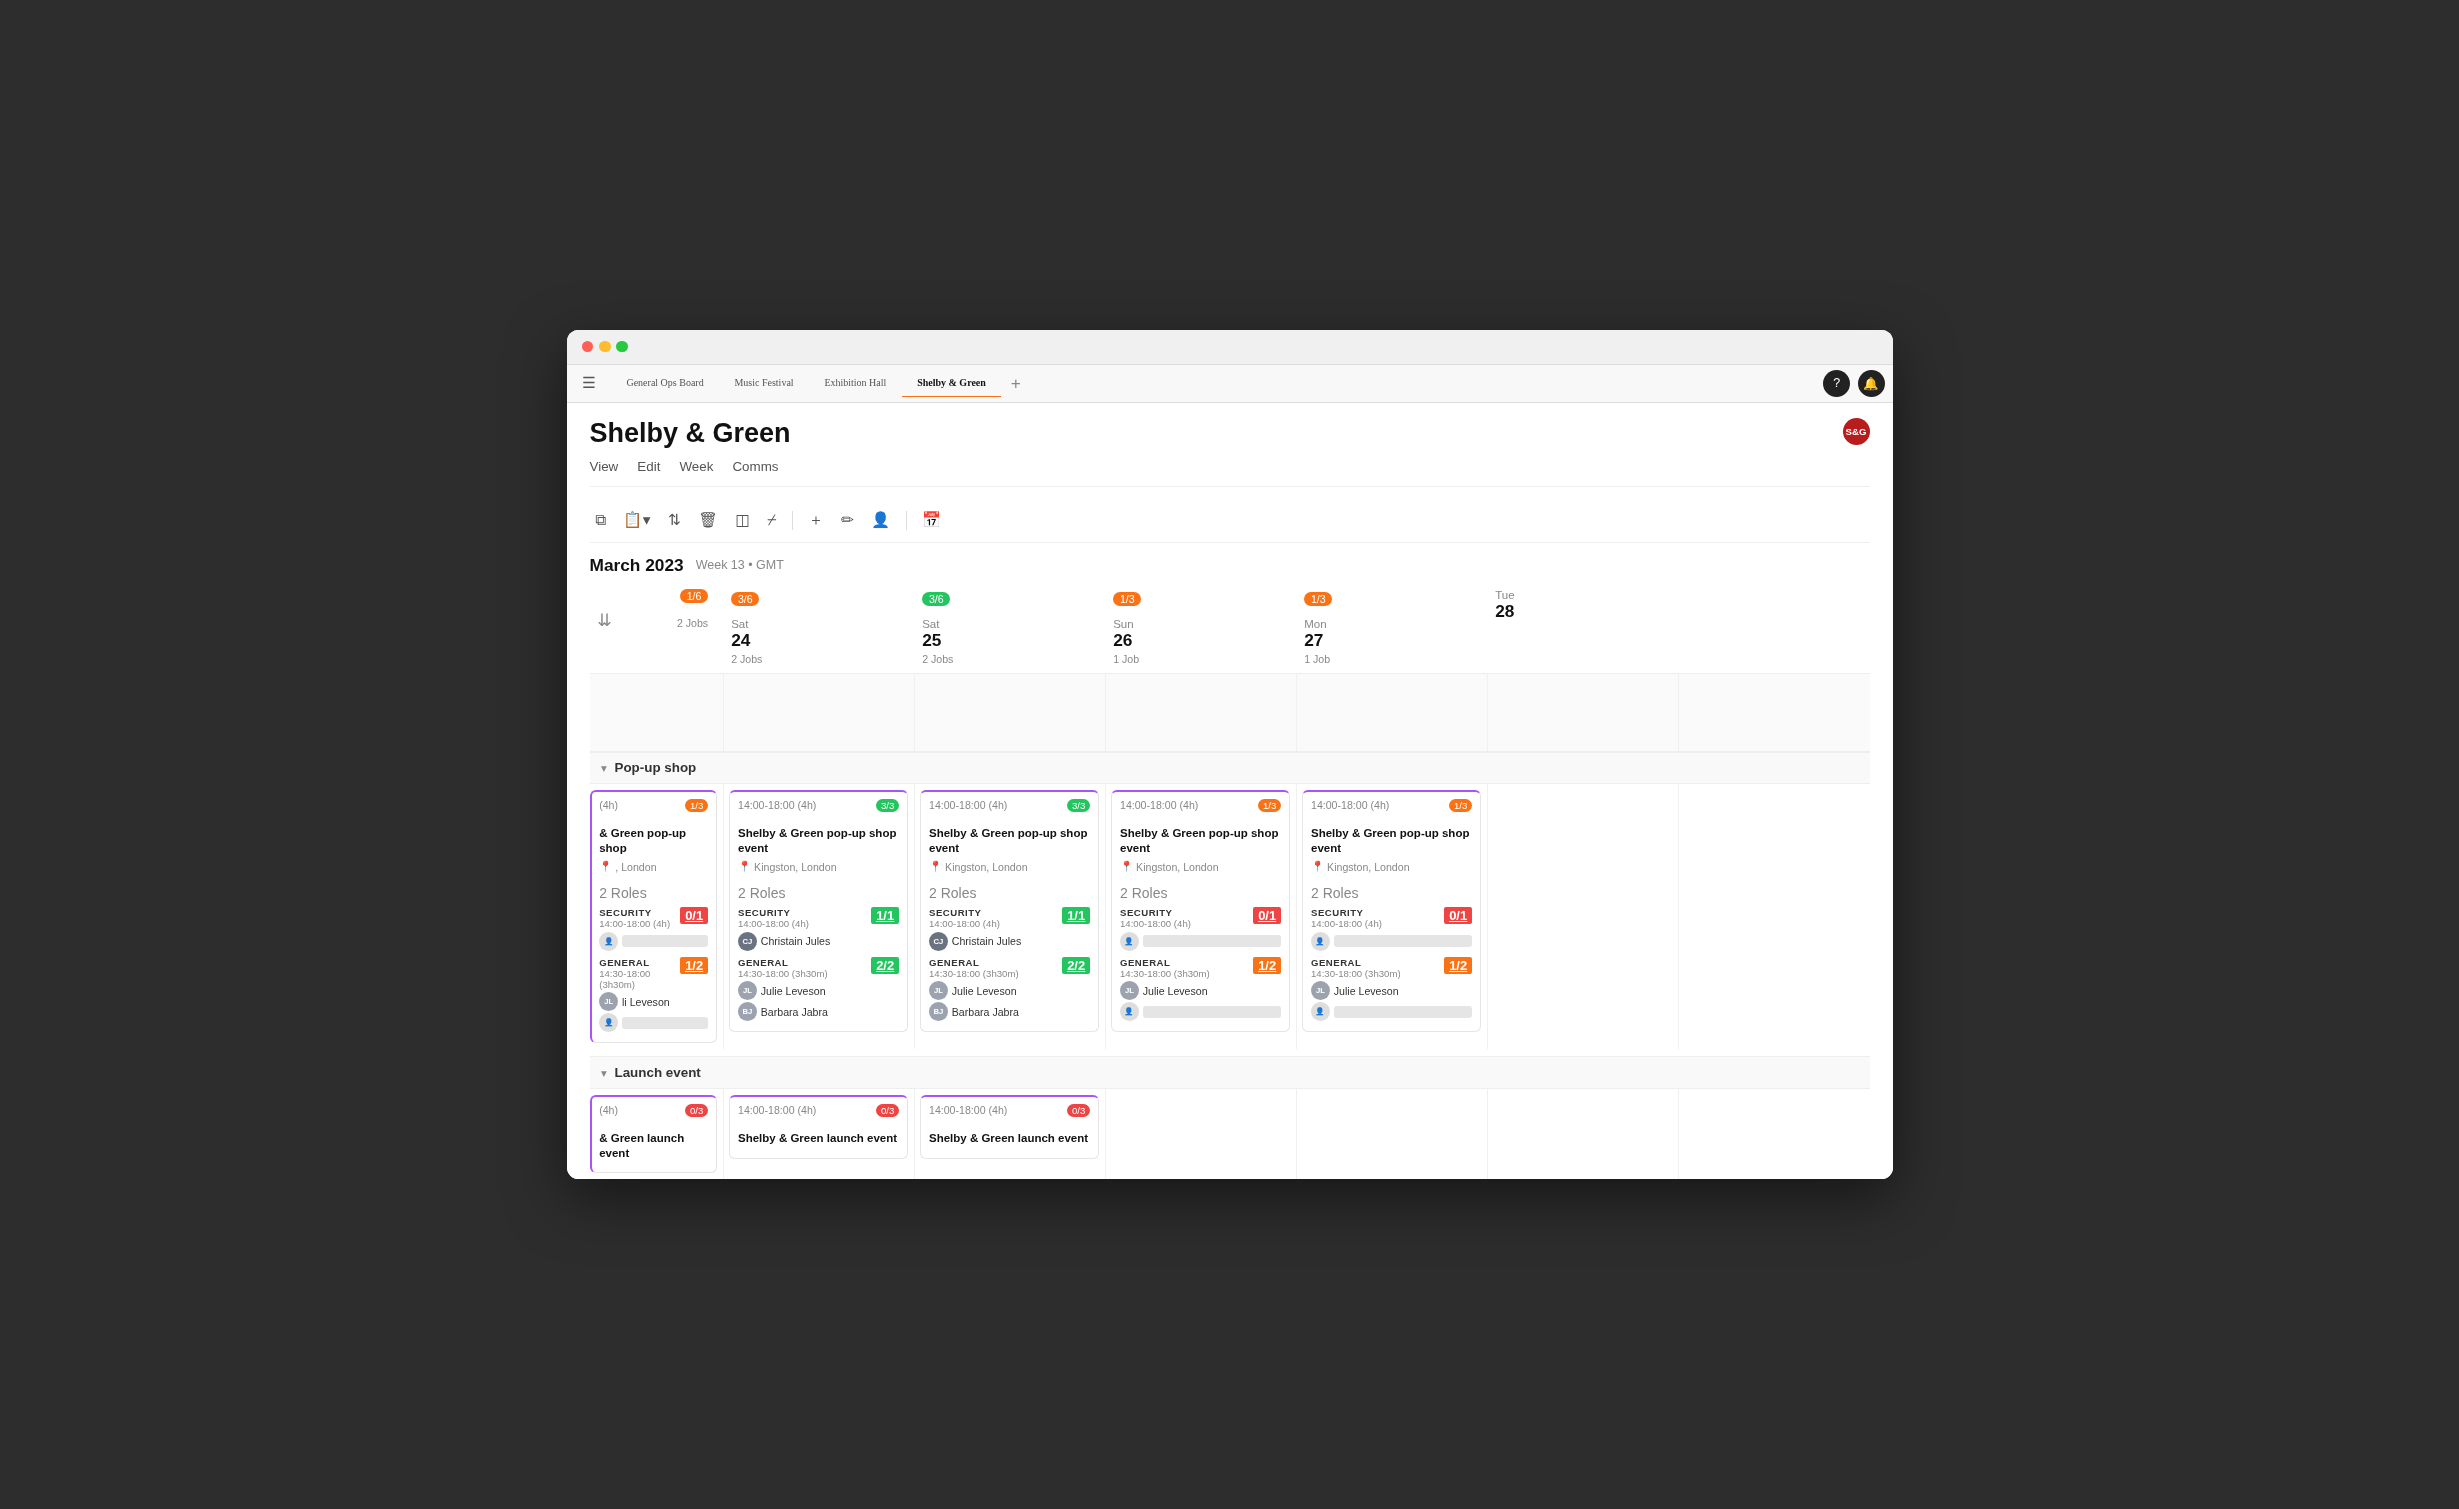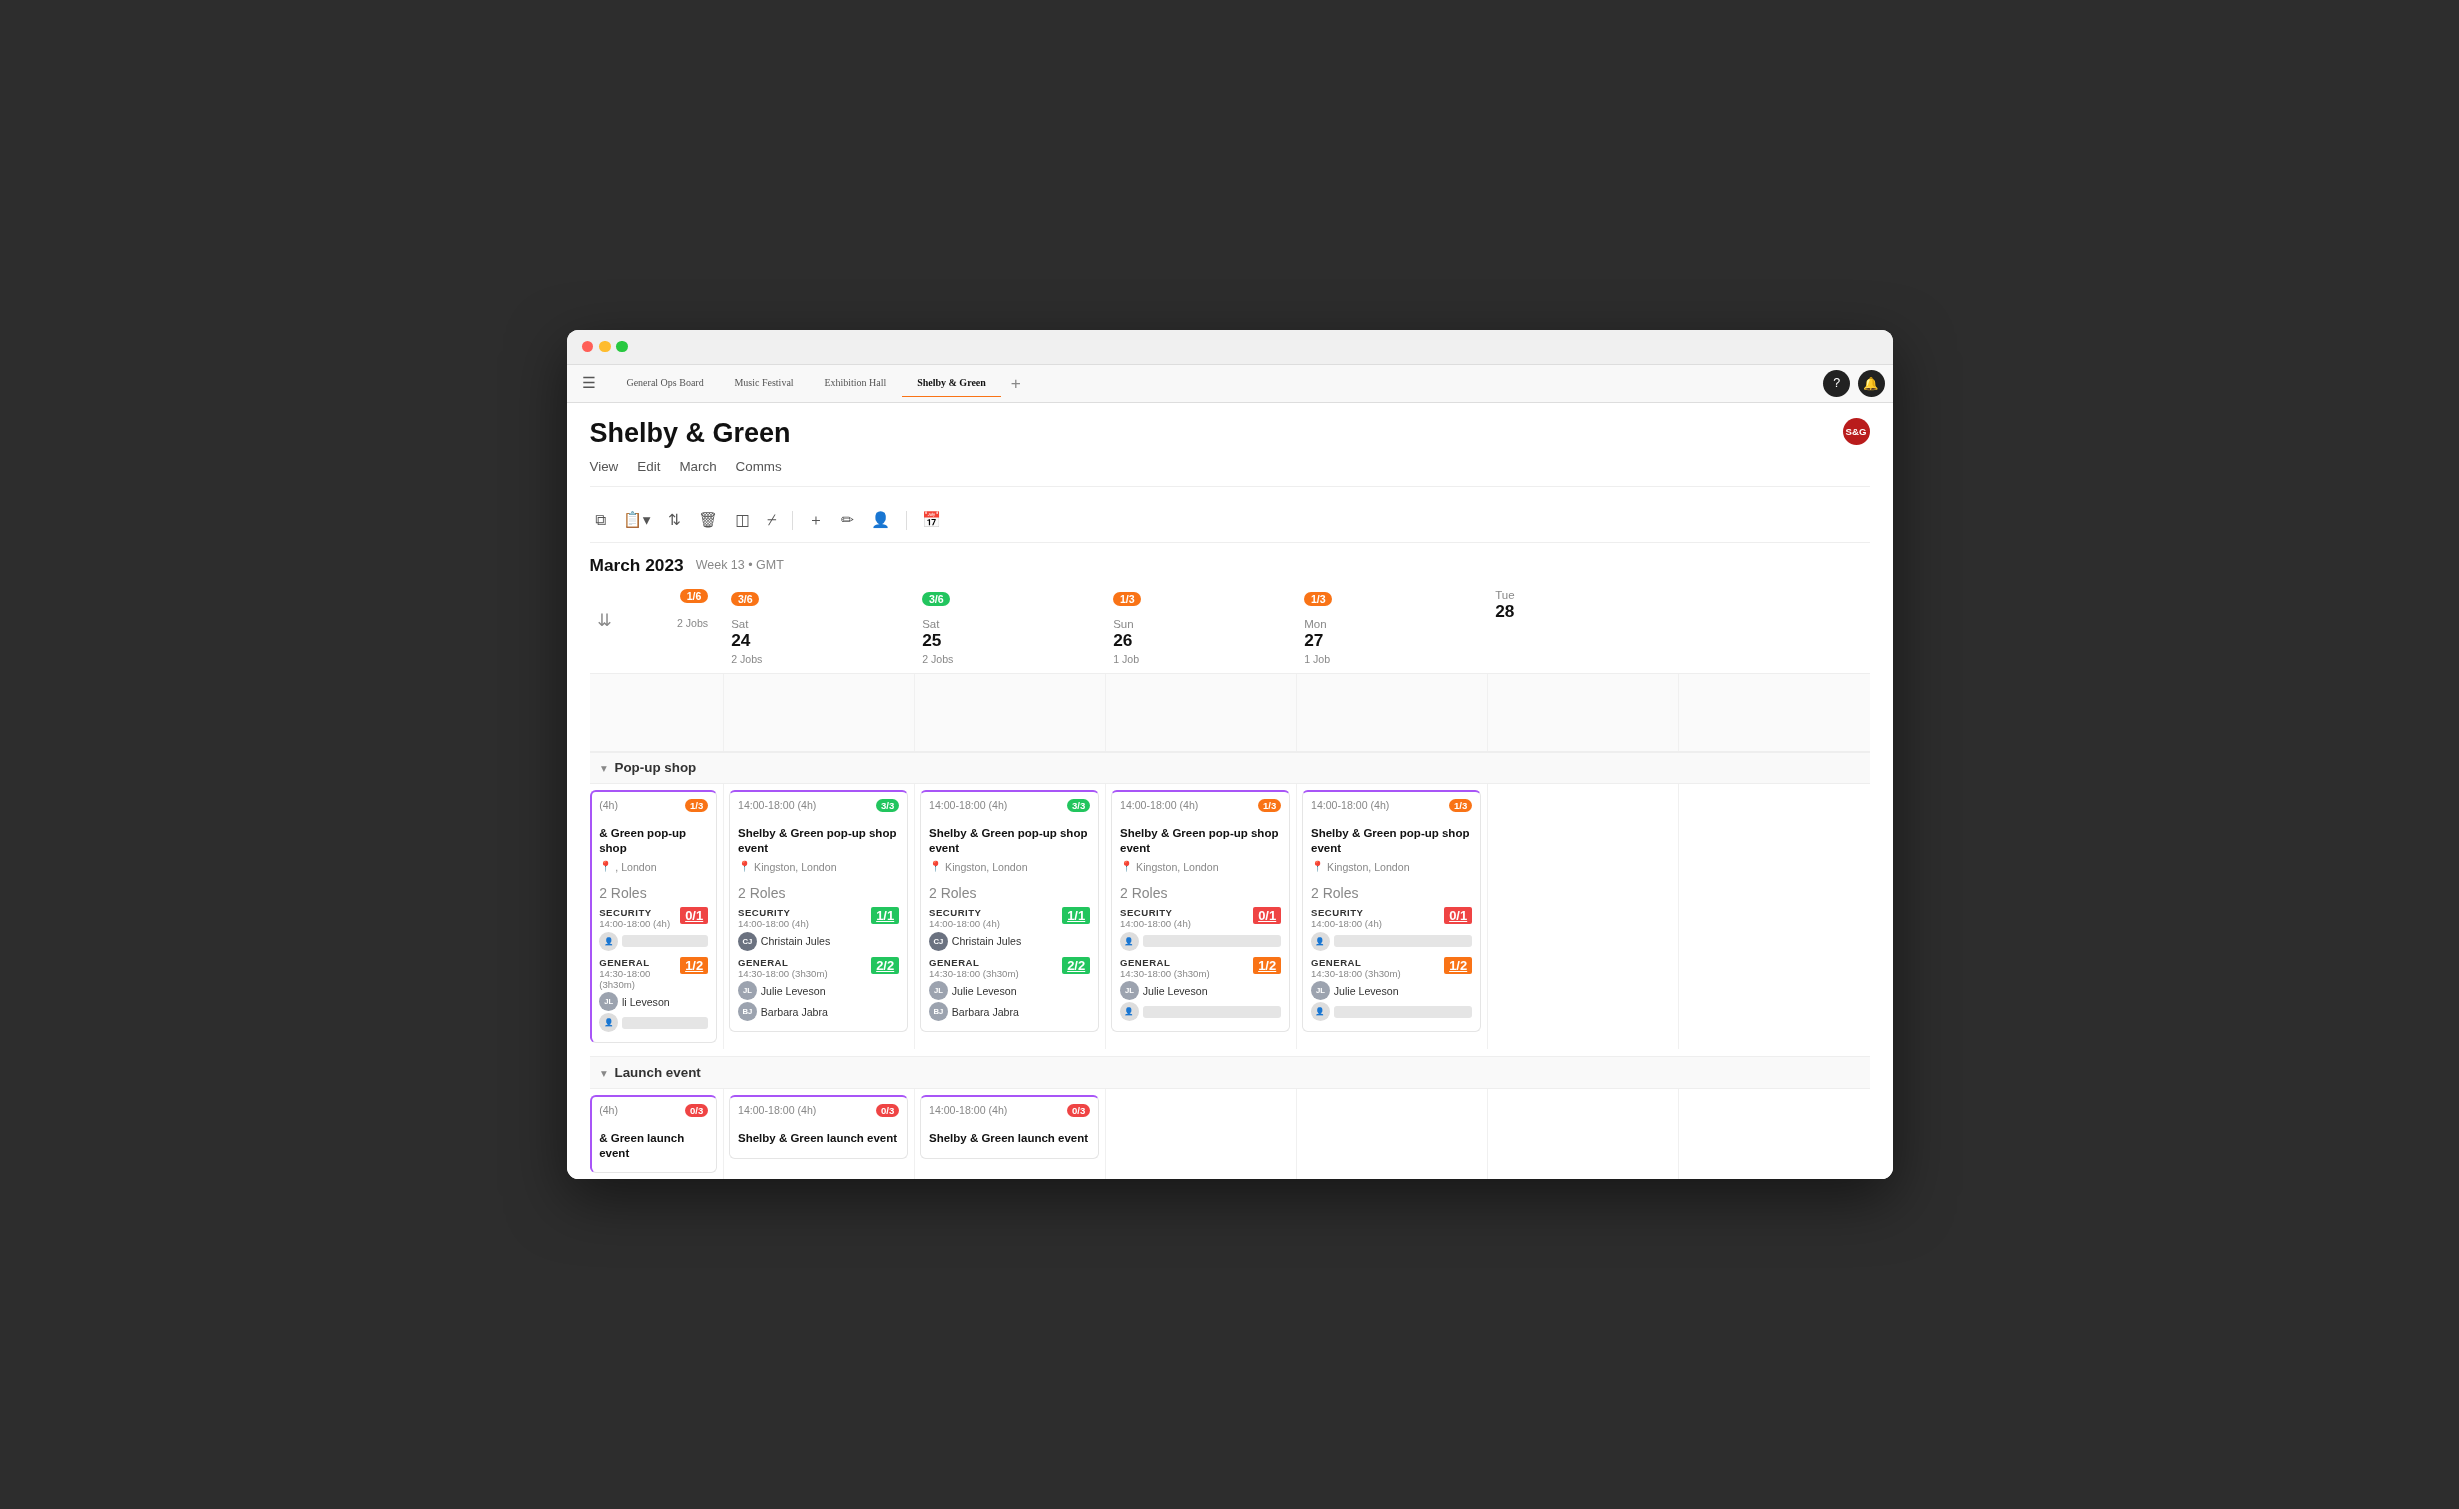--- a/index.html
+++ b/index.html
@@ -179,21 +179,21 @@
     .day-number {
       font-size: 17.3px;
       font-weight: 600;
       color: #111;
     }
     .day-badge {
       display: inline-block;
       padding: 1px 6.7px;
       border-radius: 11.5px;
       font-size: 10.6px;
-      font-weight: 700;
+      font-weight: 400;
       margin-bottom: 12px;
     }
     .badge-orange { background: #f97316; color: #fff; }
     .badge-green { background: #22c55e; color: #fff; }
     .badge-red { background: #ef4444; color: #fff; }
     .jobs-label {
       font-size: 10.6px;
       color: #888;
       margin-top: 1.9px;
     }
@@ -381,21 +381,21 @@
 
   <div class="main-content">
     <div class="page-title-row">
       <h1 class="page-title">Shelby &amp; Green</h1>
       <div class="avatar-img">S&amp;G</div>
     </div>
 
     <nav class="page-nav">
       <span class="page-nav-item">View</span>
       <span class="page-nav-item">Edit</span>
-      <span class="page-nav-item">March</span>
+      <span class="page-nav-item">Week</span>
       <span class="page-nav-item">Comms</span>
     </nav>
 
     <div class="toolbar">
       <button class="toolbar-btn" title="Copy">⧉</button>
       <button class="toolbar-btn" title="Paste">📋▾</button>
       <button class="toolbar-btn" title="Filter">⇅</button>
       <button class="toolbar-btn" title="Delete">🗑</button>
       <button class="toolbar-btn" title="Layers">◫</button>
       <button class="toolbar-btn" title="Clear">⌿</button>

